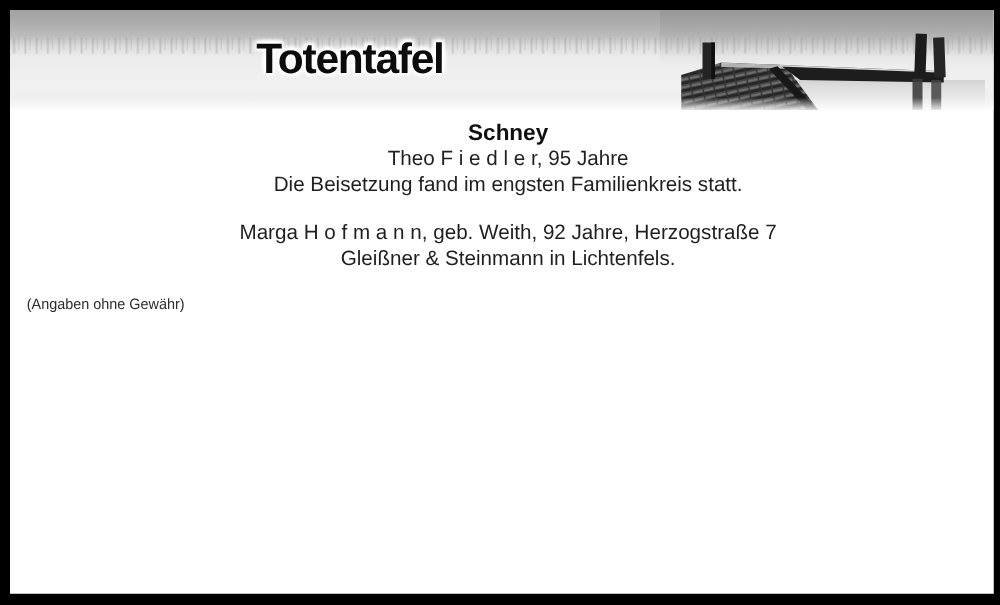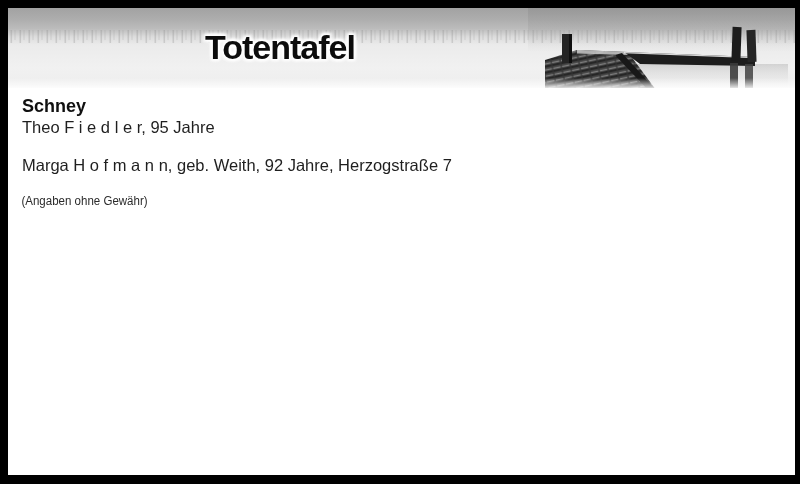--- a/index.html
+++ b/index.html
@@ -4,21 +4,21 @@
 <style>
   html,body{margin:0;padding:0;background:#444;}
   .frame{position:relative;width:800px;height:484px;background:#000;overflow:hidden;
          font-family:"Liberation Sans","DejaVu Sans",sans-serif;}
   .panel{position:absolute;left:8px;top:8px;right:5px;bottom:9px;background:#fff;overflow:hidden;}
   .photo{position:relative;width:100%;height:80px;overflow:hidden;background:#fca5a5;}
   .photo svg{display:block;width:100%;height:80px;}
   .title{position:absolute;left:197px;top:19px;margin:0;
          font-size:34px;font-weight:bold;letter-spacing:-1px;line-height:40px;color:#0c0c0c;
          text-shadow:0 0 3px #fff,0 0 6px #fff,2px 2px 3px #fff,-2px -2px 3px #fff,2px -2px 3px #fff,-2px 2px 3px #fff;}
-  .content{padding:7px 4px 0 14px;}
+  .content{padding:7px 4px 0 14px;text-align:center;}
   .entry{margin:0 0 17px 0;}
   .place{margin:0;font-size:18px;line-height:22px;font-weight:bold;color:#101010;}
   .line{font-size:16.5px;line-height:21px;color:#1f1f1f;white-space:nowrap;}
   .entry.condensed .place,
   .entry.condensed .line{transform:scaleX(0.93);transform-origin:0 50%;letter-spacing:-0.2px;}
   .footer{padding:1px 14px 0 14px;font-size:12px;line-height:15px;color:#2b2b2b;
           transform:scaleX(0.96);transform-origin:0 50%;}
 </style>
 </head>
 <body>
@@ -87,22 +87,24 @@
 
         <rect x="0" y="70" width="787" height="10" fill="url(#towhite)"></rect>
       </svg>
       <h1 class="title">Totentafel</h1>
     </div>
 
     <div class="content">
         <section class="entry">
     <h2 class="place">Schney</h2>
   <div class="line">Theo F i e d l e r, 95 Jahre</div>
+          <div class="line">Die Beisetzung fand im engsten Familienkreis statt.</div>
         </section>
         <section class="entry">
   <div class="line">Marga H o f m a n n, geb. Weith, 92 Jahre, Herzogstraße 7</div>
+          <div class="line">Gleißner &amp; Steinmann in Lichtenfels.</div>
         </section>
       </div>
 
     <div class="footer">(Angaben ohne Gewähr)</div>
 
   </div>
 </div>
 
 </body></html>

